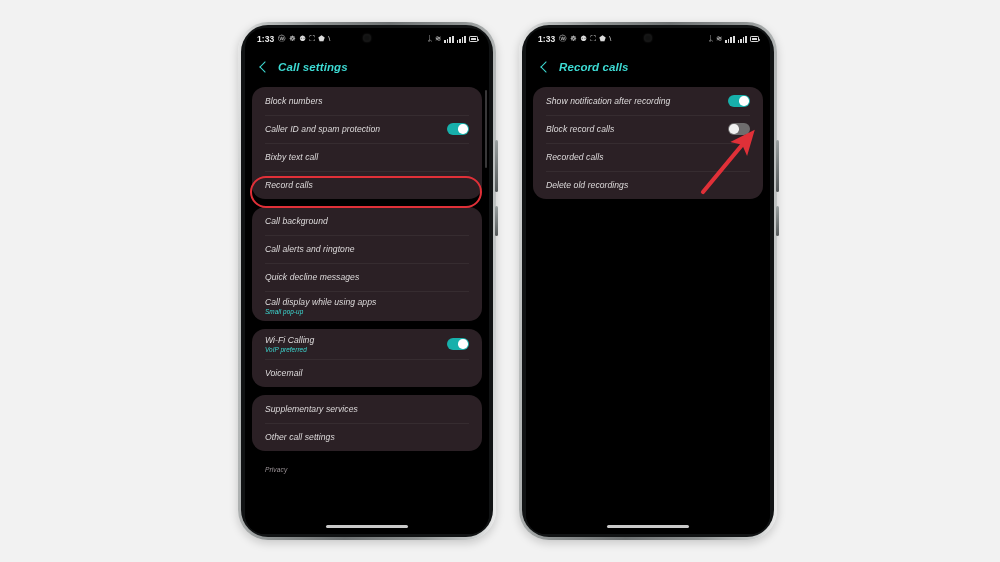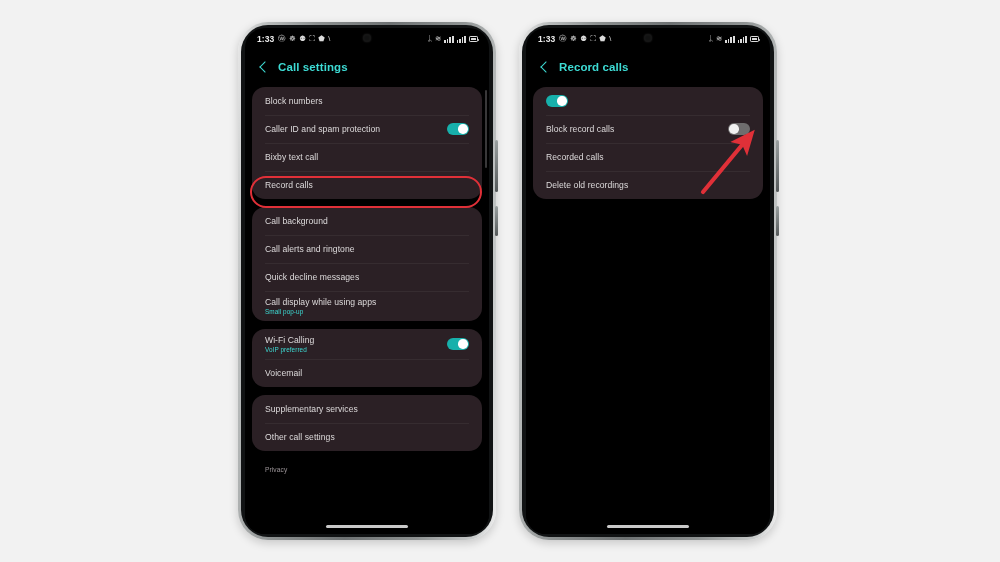--- a/index.html
+++ b/index.html
@@ -82,21 +82,21 @@
   }
   .back-chev:before{
     content:""; position:absolute; left:3px; top:1.5px;
     width:7px; height:7px;
     border-left:1.6px solid #3ddbd4; border-bottom:1.6px solid #3ddbd4;
     transform:rotate(45deg);
   }
   .apptitle { font-size:11.5px; color:#3ddbd4; font-weight:600; letter-spacing:.1px; }
 
   
-  .content { position:absolute; left:0; right:0; top:22px; bottom:0; background:#000; }
+  .content { position:absolute; left:0; right:0; top:22px; bottom:0; background:#000;font-style:italic; }
   .scroll { padding:0 0 0 0; }
   .card {
     background:#2b2025;
     border-radius:13px;
     margin:0 7px 8px 7px;
     overflow:hidden;
   }
   .row {
     position:relative;
     display:flex; align-items:center; justify-content:space-between;
@@ -335,20 +335,23 @@
 
       <div class="content">
         <div class="apphdr">
           <span class="back-chev"></span>
           <span class="apptitle">Record calls</span>
         </div>
 
         <div class="scroll">
           <div class="card">
             <div class="row">
+              <div class="row-txt">
+                <span class="row-label">Show notification after recording</span>
+              </div>
               <span class="toggle on">
                   <span class="knob"></span>
                 </span>
             </div>
             <div class="row">
               <div class="row-txt">
                 <span class="row-label">Block record calls</span>
               </div>
               <span class="toggle off">
                   <span class="knob"></span>

